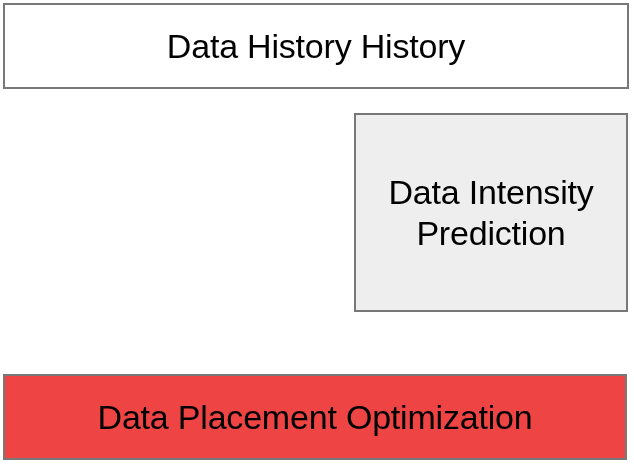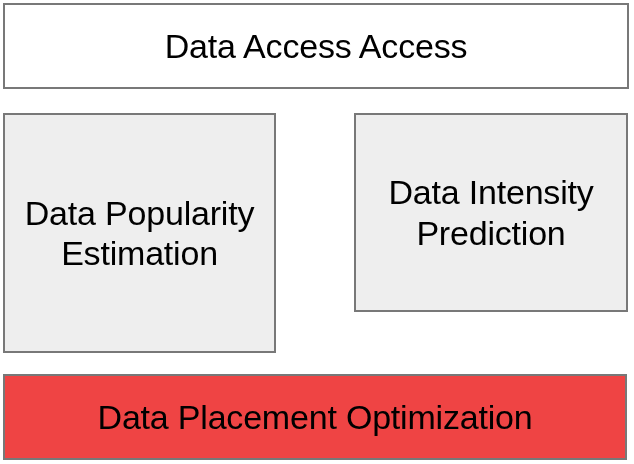--- a/index.html
+++ b/index.html
@@ -62,27 +62,23 @@
     height: 86px;
     background: #ef4444;
   }
 </style>
 </head>
 <body>
 
 <div id="diagram-canvas">
 
   <div class="node" id="node-data-access-history">
-    <span class="node-label">Data Access Access</span>
+    <span class="node-label">Data History History</span>
   </div>
 
-  <div class="node" id="node-data-popularity-estimation">
-    <span class="node-label">Data Popularity
-Estimation</span>
-  </div>
 
   <div class="node" id="node-data-intensity-prediction">
     <span class="node-label">Data Intensity
 Prediction</span>
   </div>
 
   <div class="node" id="node-data-placement-optimization">
     <span class="node-label">Data Placement Optimization</span>
   </div>
 

